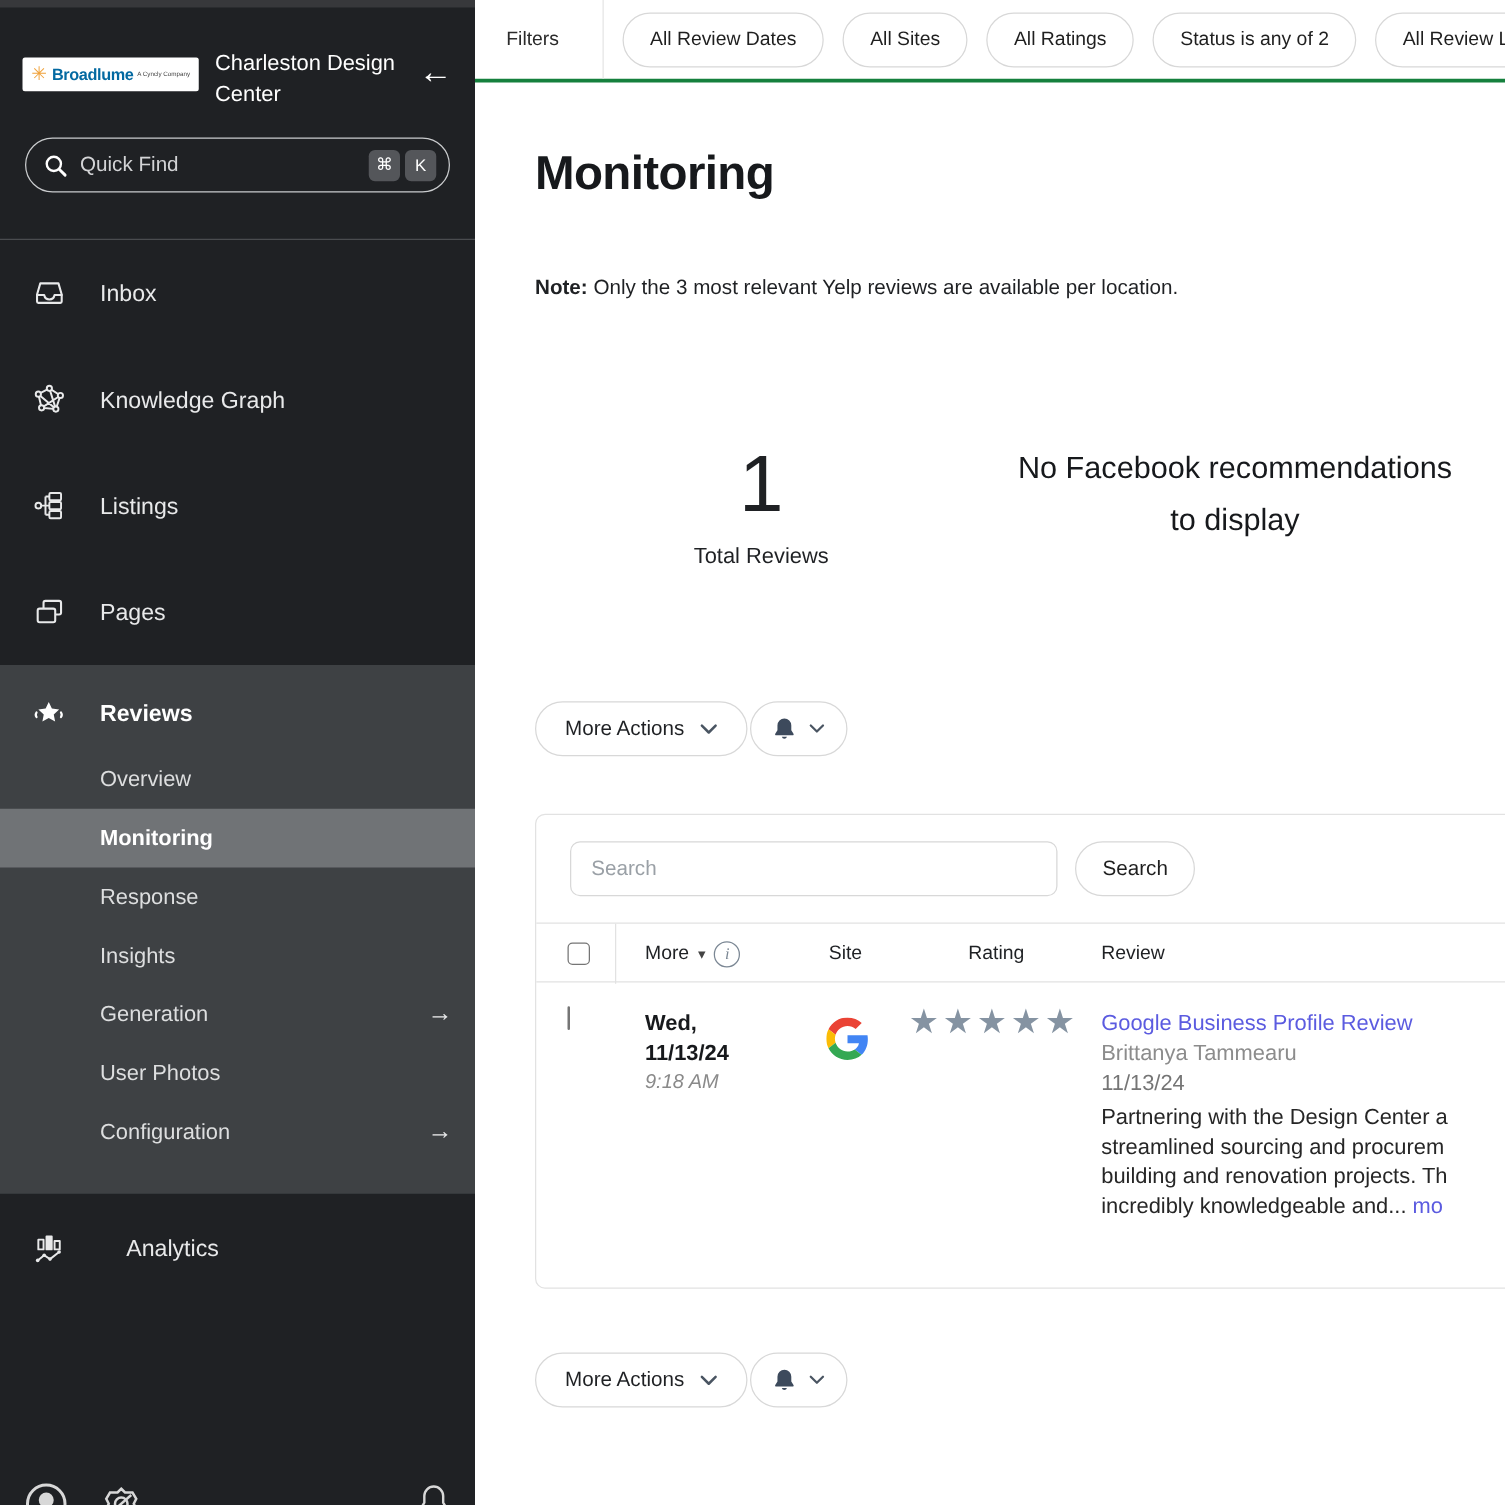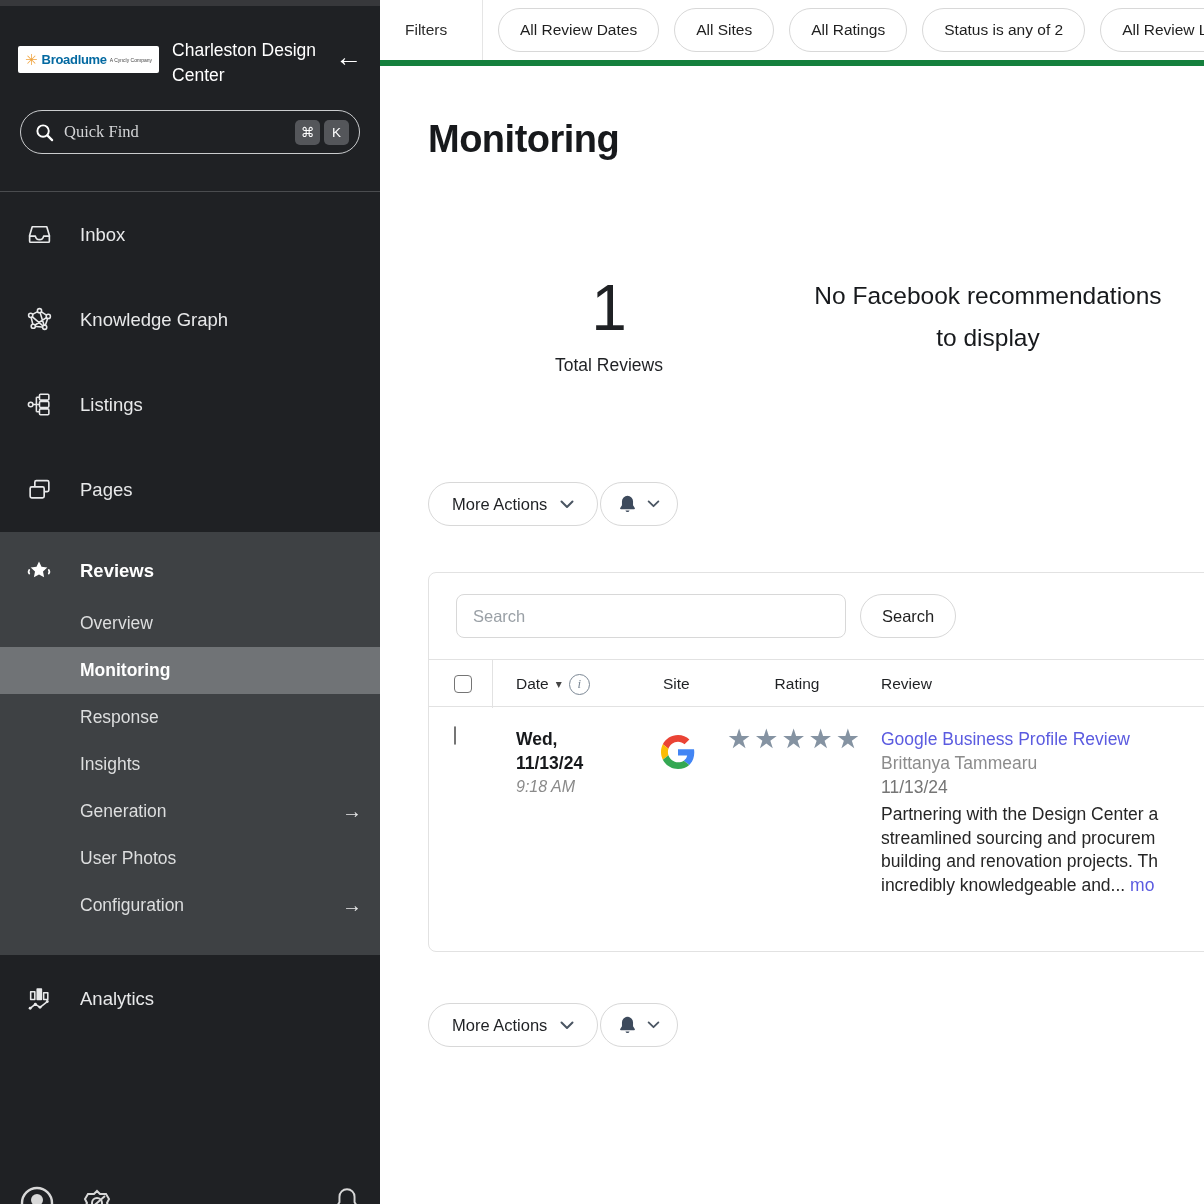--- a/index.html
+++ b/index.html
@@ -12,41 +12,41 @@
   .sidebar { position:absolute; left:0; top:0; width:380px; height:1204px; background:#1f2124; overflow:hidden; }
   .sb-topstrip { height:6px; background:#37383b; }
   .sb-header { display:flex; align-items:flex-start; padding:32px 18px 0 18px; }
   .logo-badge { background:#fff; border-radius:2px; height:27px; display:flex; align-items:center; padding:0 7px; flex:none; margin-top:8px; }
   .logo-star { color:#f0a33d; font-size:15px; font-weight:bold; margin-right:4px; line-height:1; }
   .logo-brand { font-size:13px; font-weight:bold; color:#0369a1; letter-spacing:-0.3px; white-space:nowrap; }
   .logo-tagline { font-size:5px; color:#444; margin-left:3px; white-space:nowrap; }
   .account-name { color:#fff; font-size:17.5px; line-height:25px; margin-left:13px; width:168px; }
   .collapse-arrow { color:#fff; font-size:27px; margin-left:auto; margin-top:6px; cursor:pointer; line-height:1; }
   .sb-search { margin:22px 20px 0 20px; height:44px; border:1px solid #caccce; border-radius:22px; display:flex; align-items:center; padding:0 10px 0 14px; }
-  .sb-search input { background:transparent; border:none; outline:none; color:#e8e9ea; font-size:16.5px; margin-left:10px; width:160px; font-family:Liberation Serif, serif; }
+  .sb-search input { background:transparent; border:none; outline:none; color:#e8e9ea; font-size:16.5px; margin-left:10px; width:160px; font-family:Liberation Sans, sans-serif; }
   .sb-search input::placeholder { color:#d3d4d6; opacity:1; }
   .kbd-badges { margin-left:auto; display:flex; gap:4px; }
   .kbd { background:#54565a; color:#fff; border-radius:5px; width:25px; height:25px; display:flex; align-items:center; justify-content:center; font-size:13.5px; }
   .sb-divider { margin-top:37px; border-bottom:1px solid #4a4c4f; }
   .sb-item { height:85px; display:flex; align-items:center; padding-left:25px; color:#e8e9ea; font-size:18.5px; cursor:pointer; }
   .sb-item .icon { width:28px; display:flex; justify-content:center; flex:none; }
   .sb-item .lbl { margin-left:27px; }
   .sb-reviews { background:#3e4144; padding:10px 0 26px 0; }
   .sb-reviews-head { height:58px; display:flex; align-items:center; padding-left:25px; color:#fff; font-size:18.5px; font-weight:bold; cursor:pointer; }
   .sb-reviews-head .icon { width:28px; display:flex; justify-content:center; flex:none; }
   .sb-reviews-head .lbl { margin-left:27px; }
   .sb-sub { height:47px; display:flex; align-items:center; padding-left:80px; padding-right:20px; color:#dddedf; font-size:17.5px; cursor:pointer; position:relative; }
   .sb-sub.active { background:#707376; color:#fff; font-weight:bold; }
   .sb-sub .arrow { position:absolute; right:18px; font-size:20px; color:#e8e9ea; }
   .sb-bottom { position:absolute; top:1186px; left:0; width:380px; display:flex; align-items:flex-start; padding:0 20px; }
   .sb-bottom .gap { margin-left:26px; }
   .sb-bottom .right { margin-left:auto; }
   
   .main { position:absolute; left:380px; top:0; width:824px; height:1204px; background:#fff; overflow:hidden; }
-  .filter-bar { height:66px; border-bottom:6px solid #15803d; display:flex; align-items:center; padding-left:25px; white-space:nowrap; overflow:hidden; }
+  .filter-bar { height:66px; border-bottom:3px solid #15803d; display:flex; align-items:center; padding-left:25px; white-space:nowrap; overflow:hidden; }
   .filters-label { font-size:15.5px; color:#2b2b2b; width:77px; flex:none; }
   .fb-divider { width:1px; height:66px; background:#e5e5e5; flex:none; }
   .pill { height:44px; border:1px solid #d8d8d8; border-radius:999px; background:#fff; display:inline-flex; align-items:center; padding:0 21px; font-size:15.5px; color:#1f1f1f; font-family:inherit; cursor:pointer; flex:none; }
   .filter-bar .pill { margin-left:15px; }
   .content { padding-left:48px; }
   .page-title { margin-top:52px; font-size:38px; font-weight:bold; color:#17191c; letter-spacing:-0.5px; }
   .note { margin-top:60px; font-size:16.5px; color:#1f2124; }
   .note b { font-weight:bold; }
   .stats-row { margin-top:112px; display:flex; align-items:flex-start; }
   .stat-total { width:362px; text-align:center; }
@@ -194,21 +194,21 @@
       </div>
     <div class="sb-sub">
         <span>User Photos</span>
       </div>
     <div class="sb-sub">
         <span>Configuration</span>
         <span class="arrow">→</span>
       </div>
   </div>
 
-  <div class="sb-item" style="height:88px;">
+  <div class="sb-item" style="height:88px;gap:21px;">
     <span class="icon">
       <svg width="27" height="27" viewBox="0 0 26 26" fill="none" stroke="#e8e9ea" stroke-width="1.5" stroke-linecap="round" stroke-linejoin="round">
           <rect x="4.5" y="5.5" width="4" height="7.5"></rect>
           <rect x="10.8" y="3" width="4" height="10" fill="#e8e9ea"></rect>
           <rect x="17" y="6.5" width="4" height="6.5"></rect>
           <path d="M4 21.5l5-4 4.5 3 7-5.5"></path>
           <circle cx="4" cy="21.5" r="1.4" fill="#e8e9ea" stroke="none"></circle>
           <circle cx="9" cy="17.5" r="1.4" fill="#e8e9ea" stroke="none"></circle>
           <circle cx="13.5" cy="20.5" r="1.4" fill="#e8e9ea" stroke="none"></circle>
           <circle cx="20.5" cy="15" r="1.4" fill="#e8e9ea" stroke="none"></circle>
@@ -249,20 +249,21 @@
     <button class="pill">All Review Dates</button>
     <button class="pill">All Sites</button>
     <button class="pill">All Ratings</button>
     <button class="pill">Status is any of 2</button>
     <button class="pill" style="min-width:190px; justify-content:flex-start;">All Review L</button>
   </div>
 
   <div class="content">
     <h1 class="page-title">Monitoring</h1>
 
+    <p class="note"><b>Note:</b><span> Only the 3 most relevant Yelp reviews are available per location.</span></p>
 
     <div class="stats-row">
       <div class="stat-total">
         <div class="stat-value">1</div>
         <div class="stat-label">Total Reviews</div>
       </div>
       <div class="stat-fb">No Facebook recommendations to display</div>
     </div>
 
     <div class="actions-row top">
@@ -293,21 +294,21 @@
       <div class="card-search">
         <input class="search-input" type="text" placeholder="Search" style="">
         <button class="pill">Search</button>
       </div>
 
       <div class="tbl-head">
         <div class="th-check">
           <span class="checkbox"></span>
         </div>
         <div class="th-date">
-          <span>Date</span>
+          <span>More</span>
           <span class="sort-caret">▾</span>
           <span class="info-icon">i</span>
         </div>
         <div class="th-site">Site</div>
         <div class="th-rating">Rating</div>
         <div class="th-review">Review</div>
       </div>
 
       <div class="tbl-row">
         <div class="td-check">

